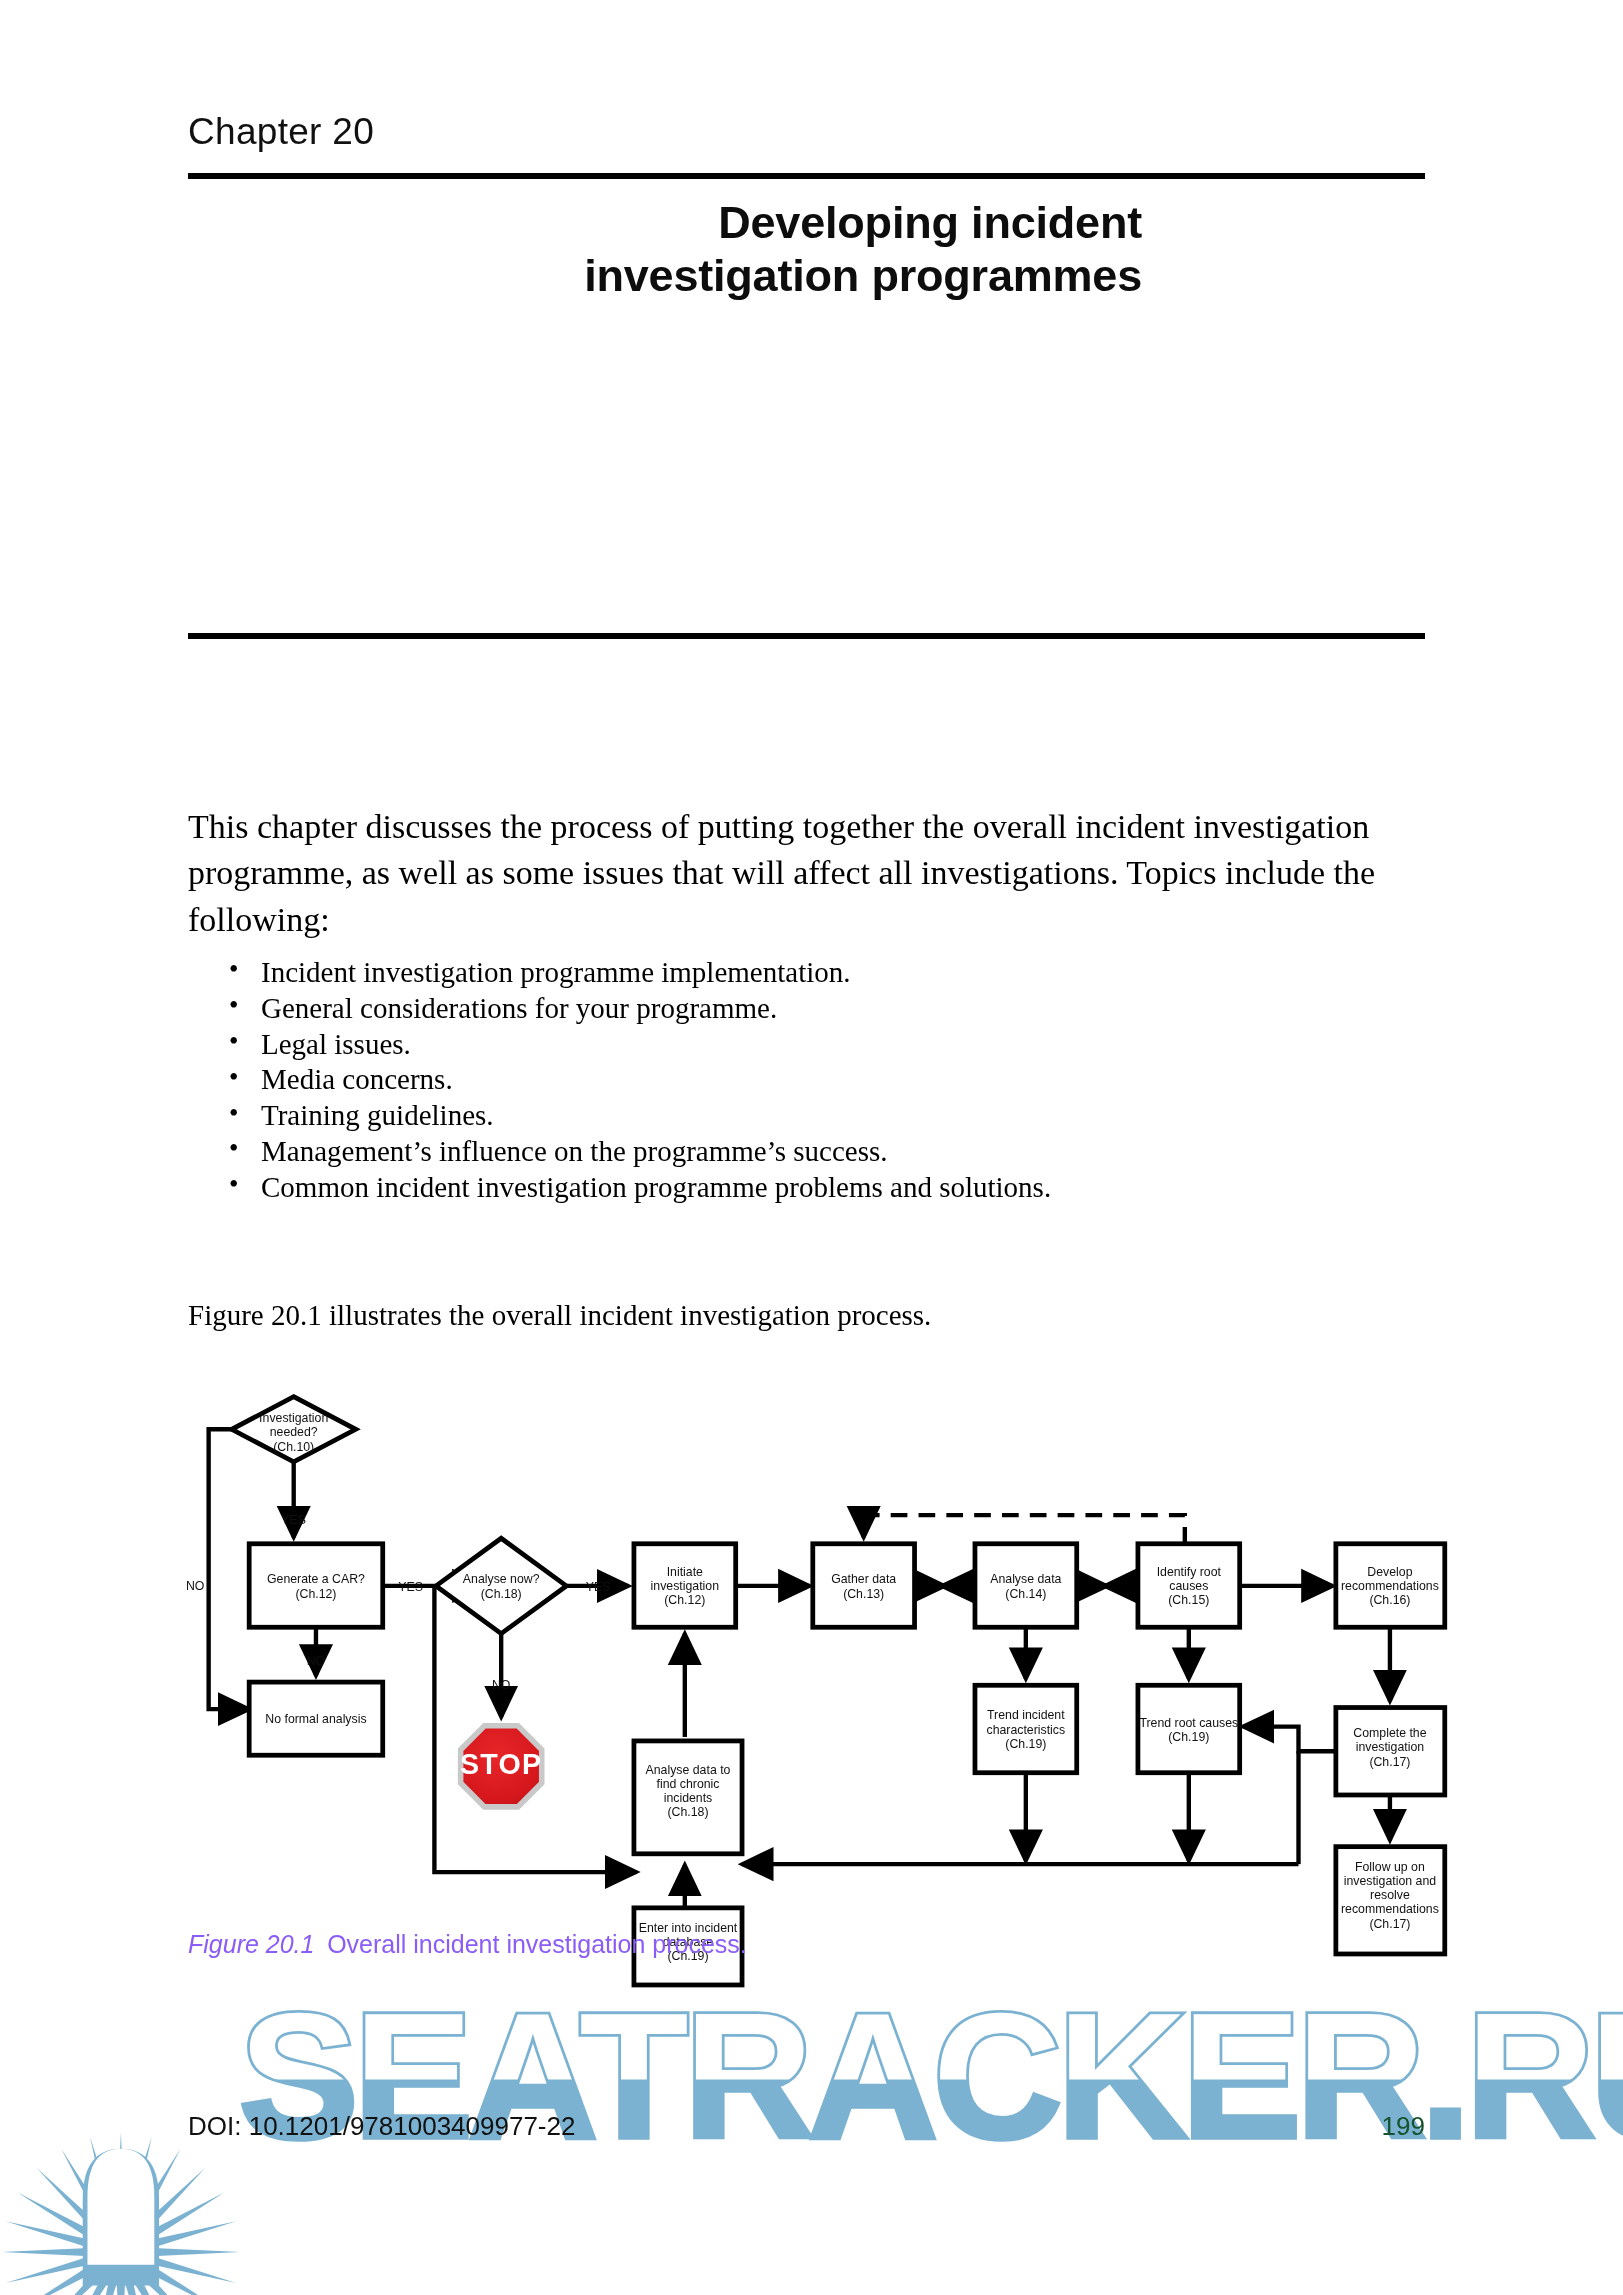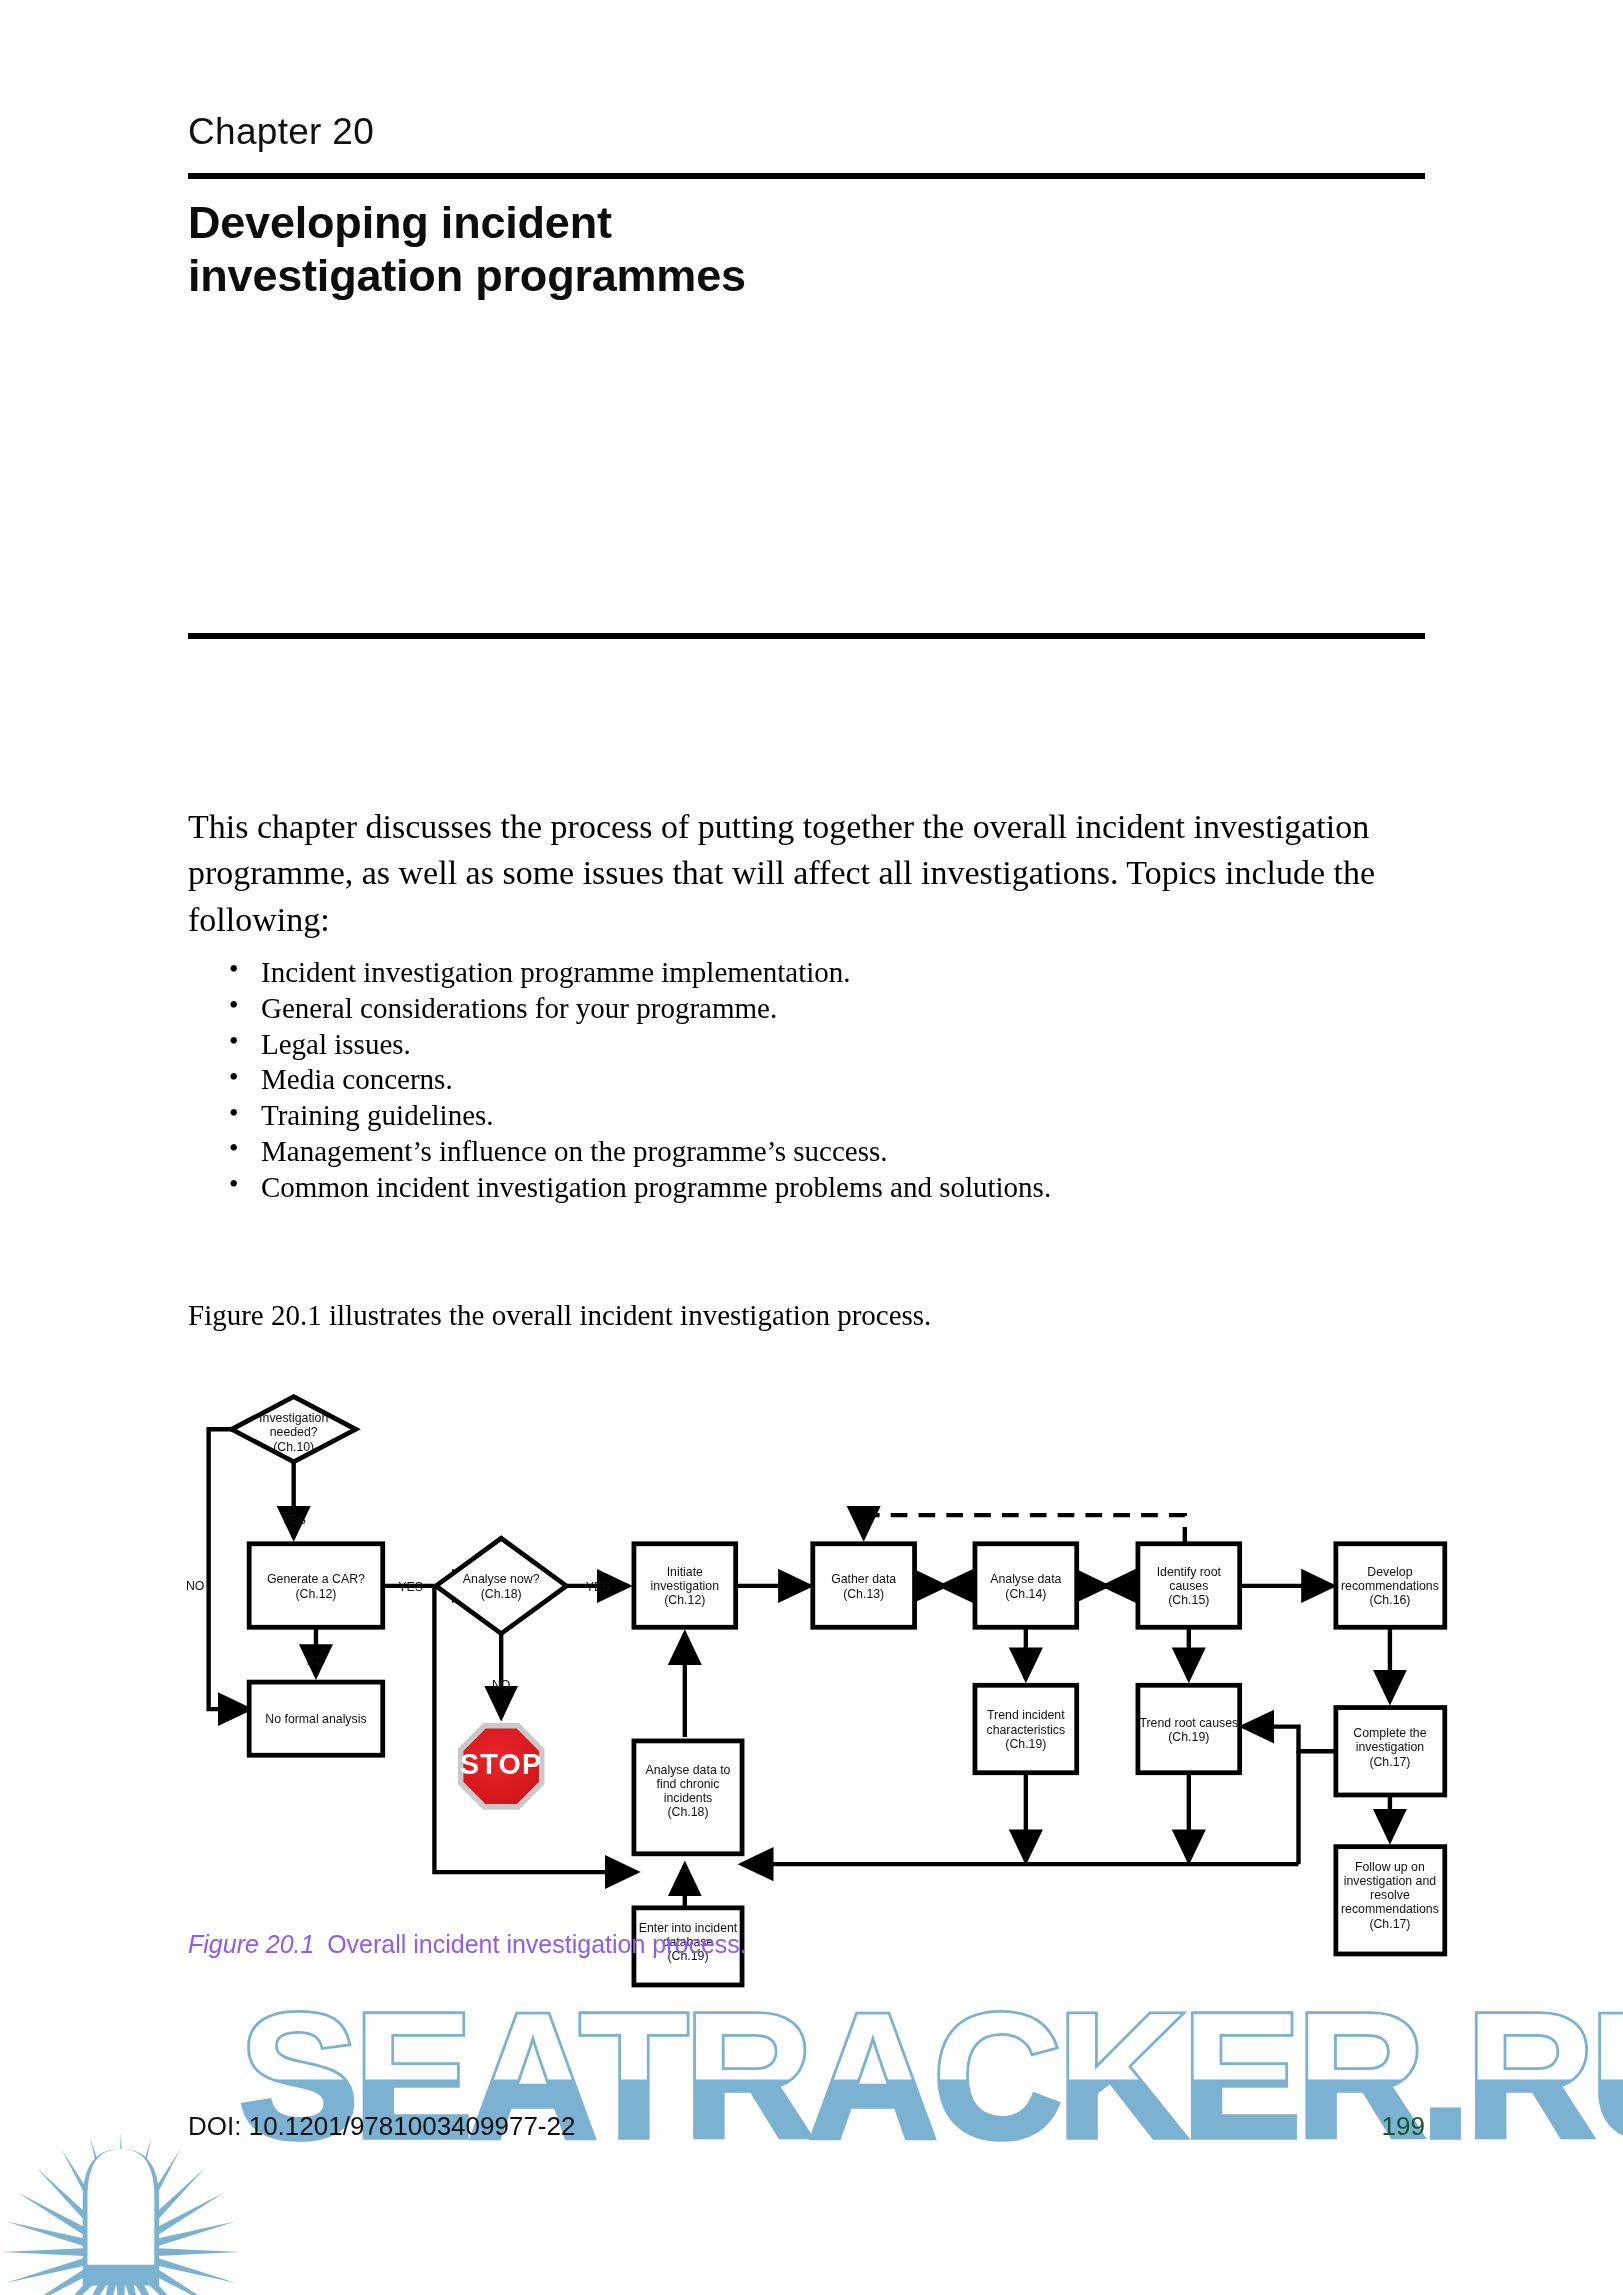--- a/index.html
+++ b/index.html
@@ -42,20 +42,21 @@
     position: absolute;
     left: 188px;
     top: 197px;
     width: 954px;
     font-family: "Liberation Sans", sans-serif;
     font-size: 45px;
     font-weight: 700;
     line-height: 1.17;
     letter-spacing: -0.2px;
     color: #0d0d0d;
+    text-align: right;
   }
 
   
   .intro {
     position: absolute;
     left: 188px;
     top: 770px;
     width: 1237px;
     font-size: 34px;
     line-height: 1.365;

